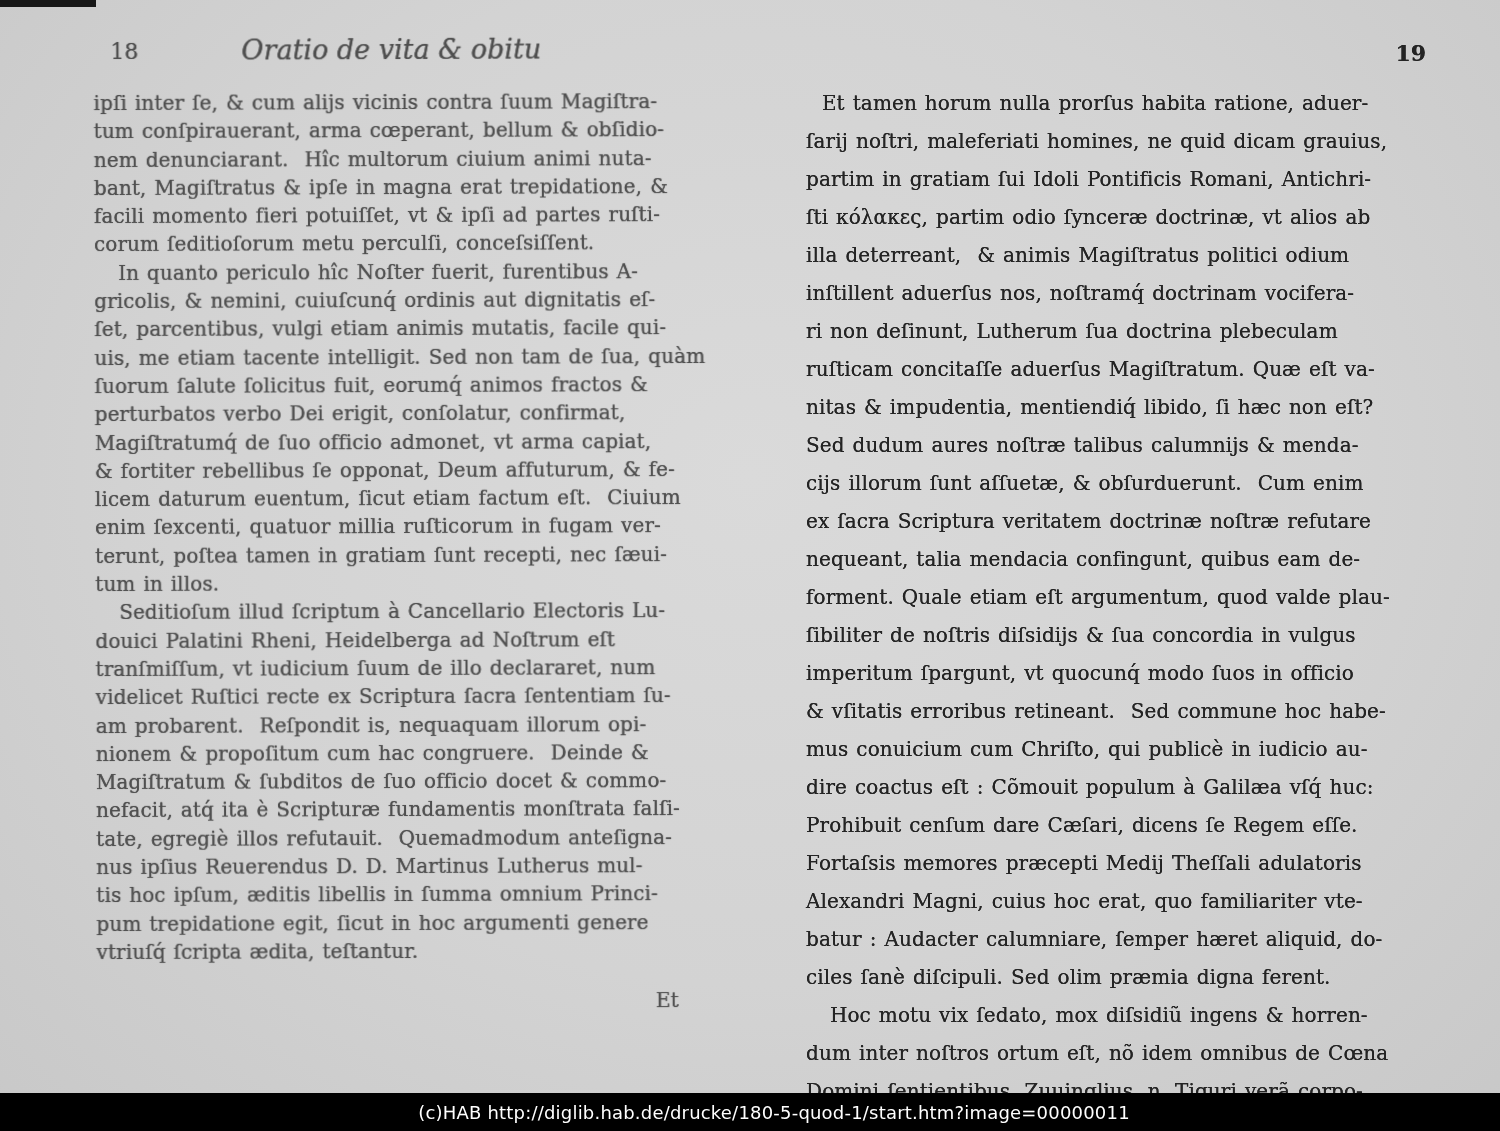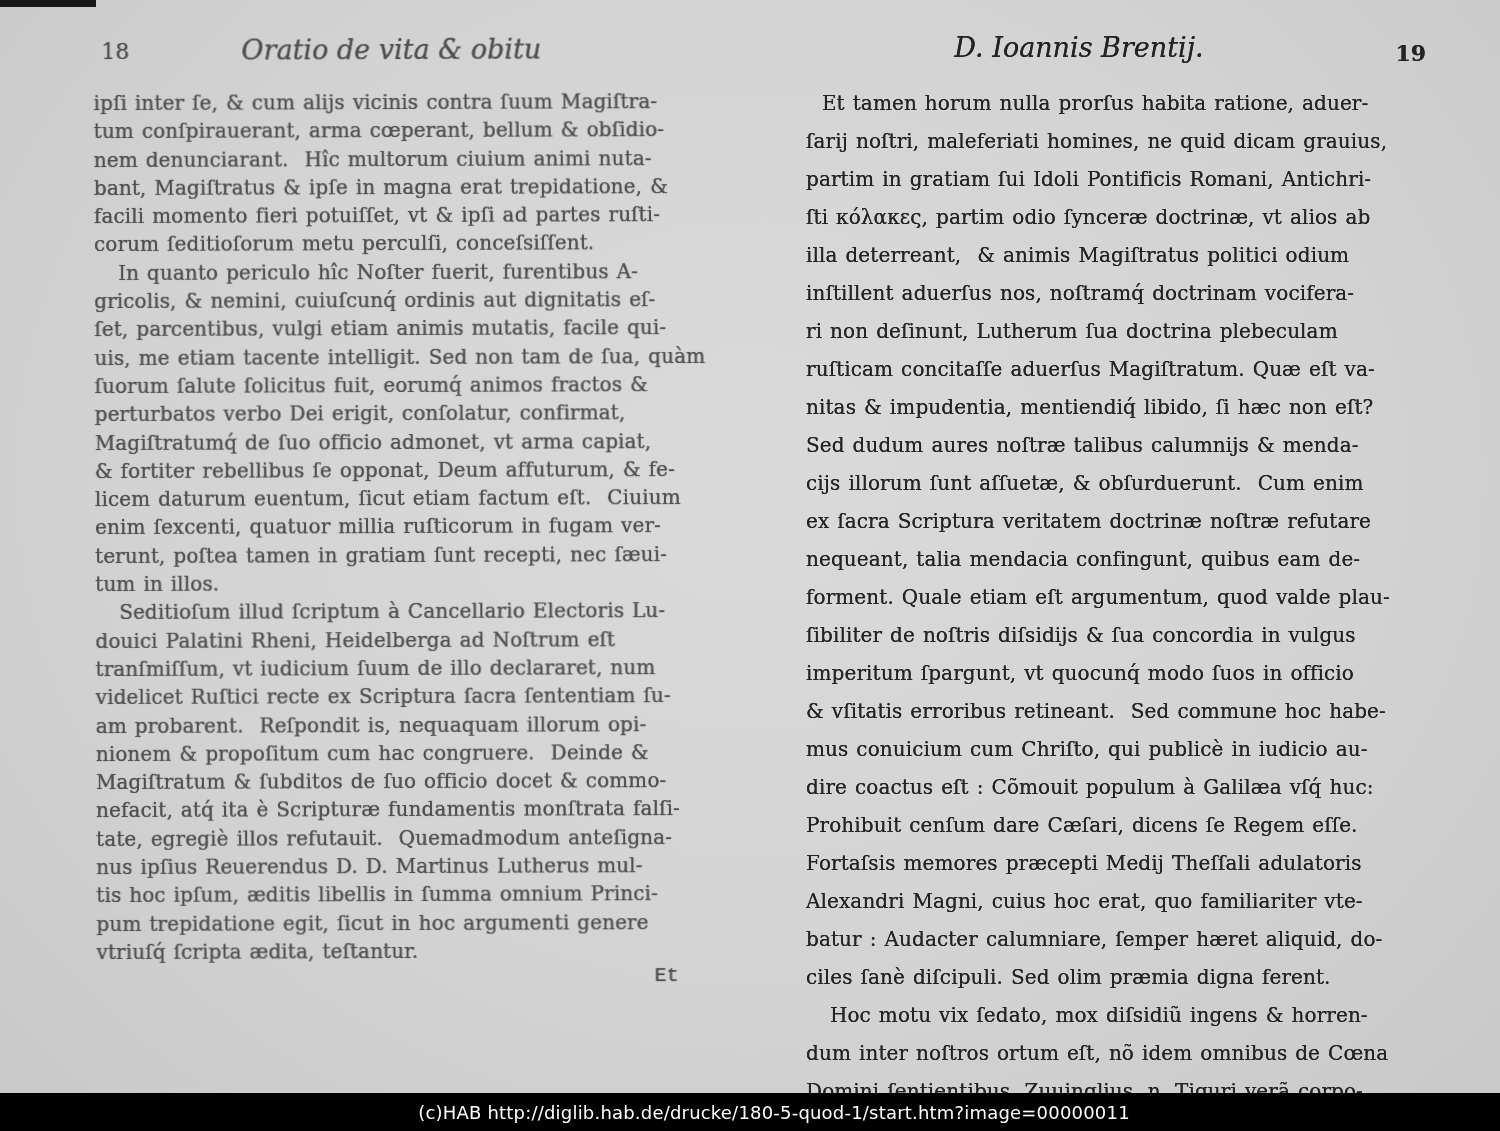--- a/index.html
+++ b/index.html
@@ -37,32 +37,32 @@
     font-size: 27px;
     text-align: center;
   }
   .page-left  .pagehead { padding-right: 24px; }
   .page-right .pagehead { padding-right: 50px; }
   .pagenum {
     position: absolute;
     font-style: normal;
     font-size: 22px;
   }
-  .page-left  .pagenum { left: 8px; top: 4px; text-align: right; }
+  .page-left  .pagenum { left: 17px; top: 4px; text-align: right; }
   .page-right .pagenum { right: -24px; top: 8px; font-weight: bold; }
   .bodytext {
     white-space: pre-wrap;
     font-size: 20px;
     letter-spacing: 0.1px;
     word-spacing: 1.5px;
   }
   .page-left  .bodytext { line-height: 28.3px; margin-top: 14px; }
   .page-right .bodytext { line-height: 38px;   margin-top: 12px; }
   .catchrow { position: relative; height: 28px; font-size: 20px; }
-  .page-left  .catchrow .catchword { position: absolute; right: 38px; top: 0; font-family: Liberation Mono, monospace; }
+  .page-left  .catchrow .catchword { position: absolute; right: 38px; top: 24px; }
   .page-right .catchrow .signature { position: absolute; left: 396px; top: 2px; word-spacing: 14px; }
   .page-right .catchrow .catchword { position: absolute; right: 4px;  top: 2px; text-align: center; }
   .credit-bar {
     position: absolute;
     left: 0; right: 0; bottom: 0;
     height: 38px;
     background: #000;
     display: flex;
     align-items: center;
     justify-content: center;
@@ -116,21 +116,20 @@
 tis hoc ipſum, æditis libellis in ſumma omnium Princi-
 pum trepidatione egit, ſicut in hoc argumenti genere
 vtriuſq́ ſcripta ædita, teſtantur.</div>
     <div class="catchrow">
       <span class="catchword">Et</span>
     </div>
   </section>
 
   <section class="page page-right">
     <header class="pagehead">
-      <span class="runtitle">D. Ioannis Brentij.</span>
       <span class="pagenum">19</span>
     </header>
     <div class="bodytext">  Et tamen horum nulla prorſus habita ratione, aduer-
 ſarij noſtri, maleferiati homines, ne quid dicam grauius,
 partim in gratiam ſui Idoli Pontificis Romani, Antichri-
 ſti κόλακες, partim odio ſynceræ doctrinæ, vt alios ab
 illa deterreant,  &amp; animis Magiſtratus politici odium
 inſtillent aduerſus nos, noſtramq́ doctrinam vocifera-
 ri non deſinunt, Lutherum ſua doctrina plebeculam
 ruſticam concitaſſe aduerſus Magiſtratum. Quæ eſt va-

